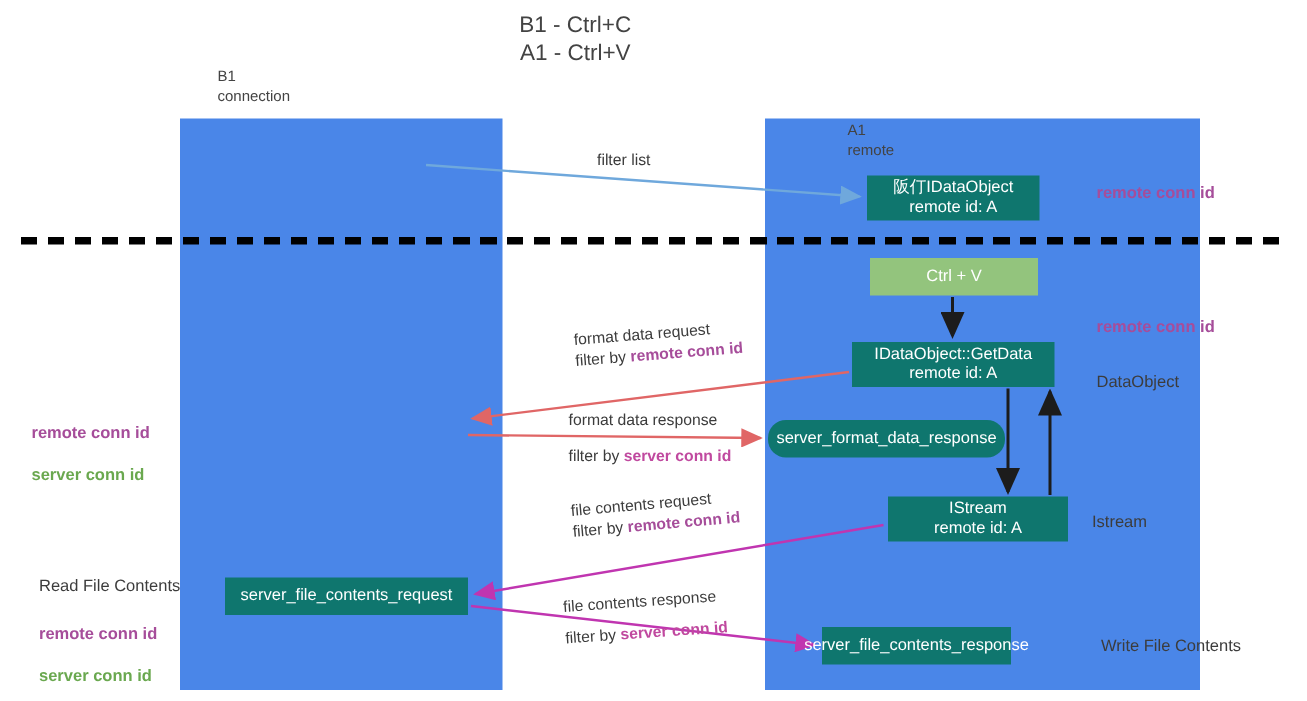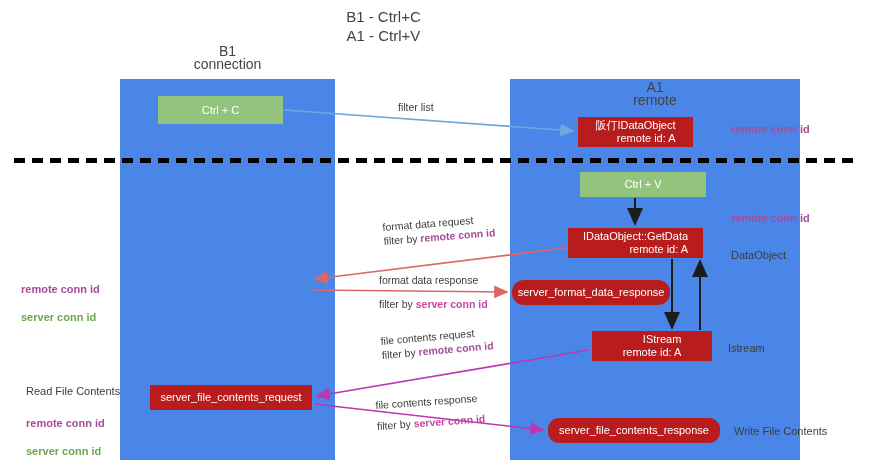--- a/index.html
+++ b/index.html
@@ -10,21 +10,21 @@
     color:#3c3c3c;
   }
   #stage{position:absolute;left:0;top:0;width:871px;height:467px;}
 
   
   .lane{position:absolute;background:#4a86e8;}
   #lane-b1{left:120px;top:79px;width:215px;height:381px;}
   #lane-a1{left:510px;top:79px;width:290px;height:381px;}
 
   .lane-head{
-    position:absolute;text-align:center;font-size:14px;line-height:13px;
+    position:absolute;font-size:10px;line-height:13px;
     color:#434343;white-space:pre-line;
   }
   #head-b1{left:145px;top:45px;width:165px;}
   #head-a1{left:565px;top:45px;width:180px;margin-top:36px;}
 
   
   #title{
     position:absolute;left:0;top:7px;width:767px;text-align:center;
     font-size:15px;line-height:19px;color:#434343;white-space:pre-line;
   }
@@ -35,31 +35,31 @@
     background:repeating-linear-gradient(to right,#000 0 11px,transparent 11px 18px);
   }
 
   
   .node{
     position:absolute;display:flex;align-items:center;justify-content:center;
     text-align:center;color:#ffffff;font-size:11px;line-height:13px;
     white-space:pre-line;box-sizing:border-box;
   }
   .node.green{background:#93c47d;}
-  .node.orange{background:#b91c1c;text-align:right;}
+  .node.orange{background:#0f766e;}
 
   #n-ctrlc   {left:158px;top:96px; width:125px;height:28px;}
   #n-idataobj{left:578px;top:117px;width:115px;height:30px;}
-  #n-ctrlv   {left:580px;top:172px;width:126px;height:25px;}
+  #n-ctrlv   {left:580px;top:172px;width:112px;height:25px;}
   #n-getdata {left:568px;top:228px;width:135px;height:30px;}
   #n-sfdreq  {left:152px;top:268px;width:158px;height:25px;}
   #n-sfdresp {left:512px;top:280px;width:158px;height:25px;border-radius:12px;}
   #n-istream {left:592px;top:331px;width:120px;height:30px;}
   #n-sfcreq  {left:150px;top:385px;width:162px;height:25px;}
-  #n-sfcresp {left:548px;top:418px;width:172px;height:25px;border-radius:11px;}
+  #n-sfcresp {left:548px;top:418px;width:126px;height:25px;}
 
   
   .side{position:absolute;font-size:11px;line-height:14px;white-space:pre-line;}
   .purple{color:#a64d9a;font-weight:bold;}
   .green-t{color:#6aa84f;font-weight:bold;}
   .grey-t{color:#3c3c3c;}
 
   #s-remote1{left:731px;top:122px;}
   #s-remote2{left:731px;top:211px;}
   #s-dataobject{left:731px;top:236px;margin-top:12px;}
@@ -128,21 +128,20 @@
 
     <line x1="672" y1="259" x2="672" y2="328" stroke="#1c1c1c" stroke-width="2" marker-end="url(#ah-blk)"></line>
 
     <line x1="700" y1="330" x2="700" y2="261" stroke="#1c1c1c" stroke-width="2" marker-end="url(#ah-blk)"></line>
 
     <line x1="589" y1="350" x2="317" y2="396" stroke="#c035b0" stroke-width="1.6" marker-end="url(#ah-mag)"></line>
 
     <line x1="314" y1="404" x2="543" y2="430" stroke="#c035b0" stroke-width="1.6" marker-end="url(#ah-mag)"></line>
   </svg>
 
-  <div id="n-ctrlc" class="node green">Ctrl + C</div>
   <div id="n-idataobj" class="node orange">阪仃IDataObject
 remote id: A</div>
   <div id="n-ctrlv" class="node green">Ctrl + V</div>
   <div id="n-getdata" class="node orange">IDataObject::GetData
 remote id: A</div>
   <div id="n-sfdresp" class="node orange">server_format_data_response</div>
   <div id="n-istream" class="node orange">IStream
 remote id: A</div>
   <div id="n-sfcreq" class="node orange">server_file_contents_request</div>
   <div id="n-sfcresp" class="node orange">server_file_contents_response</div>

